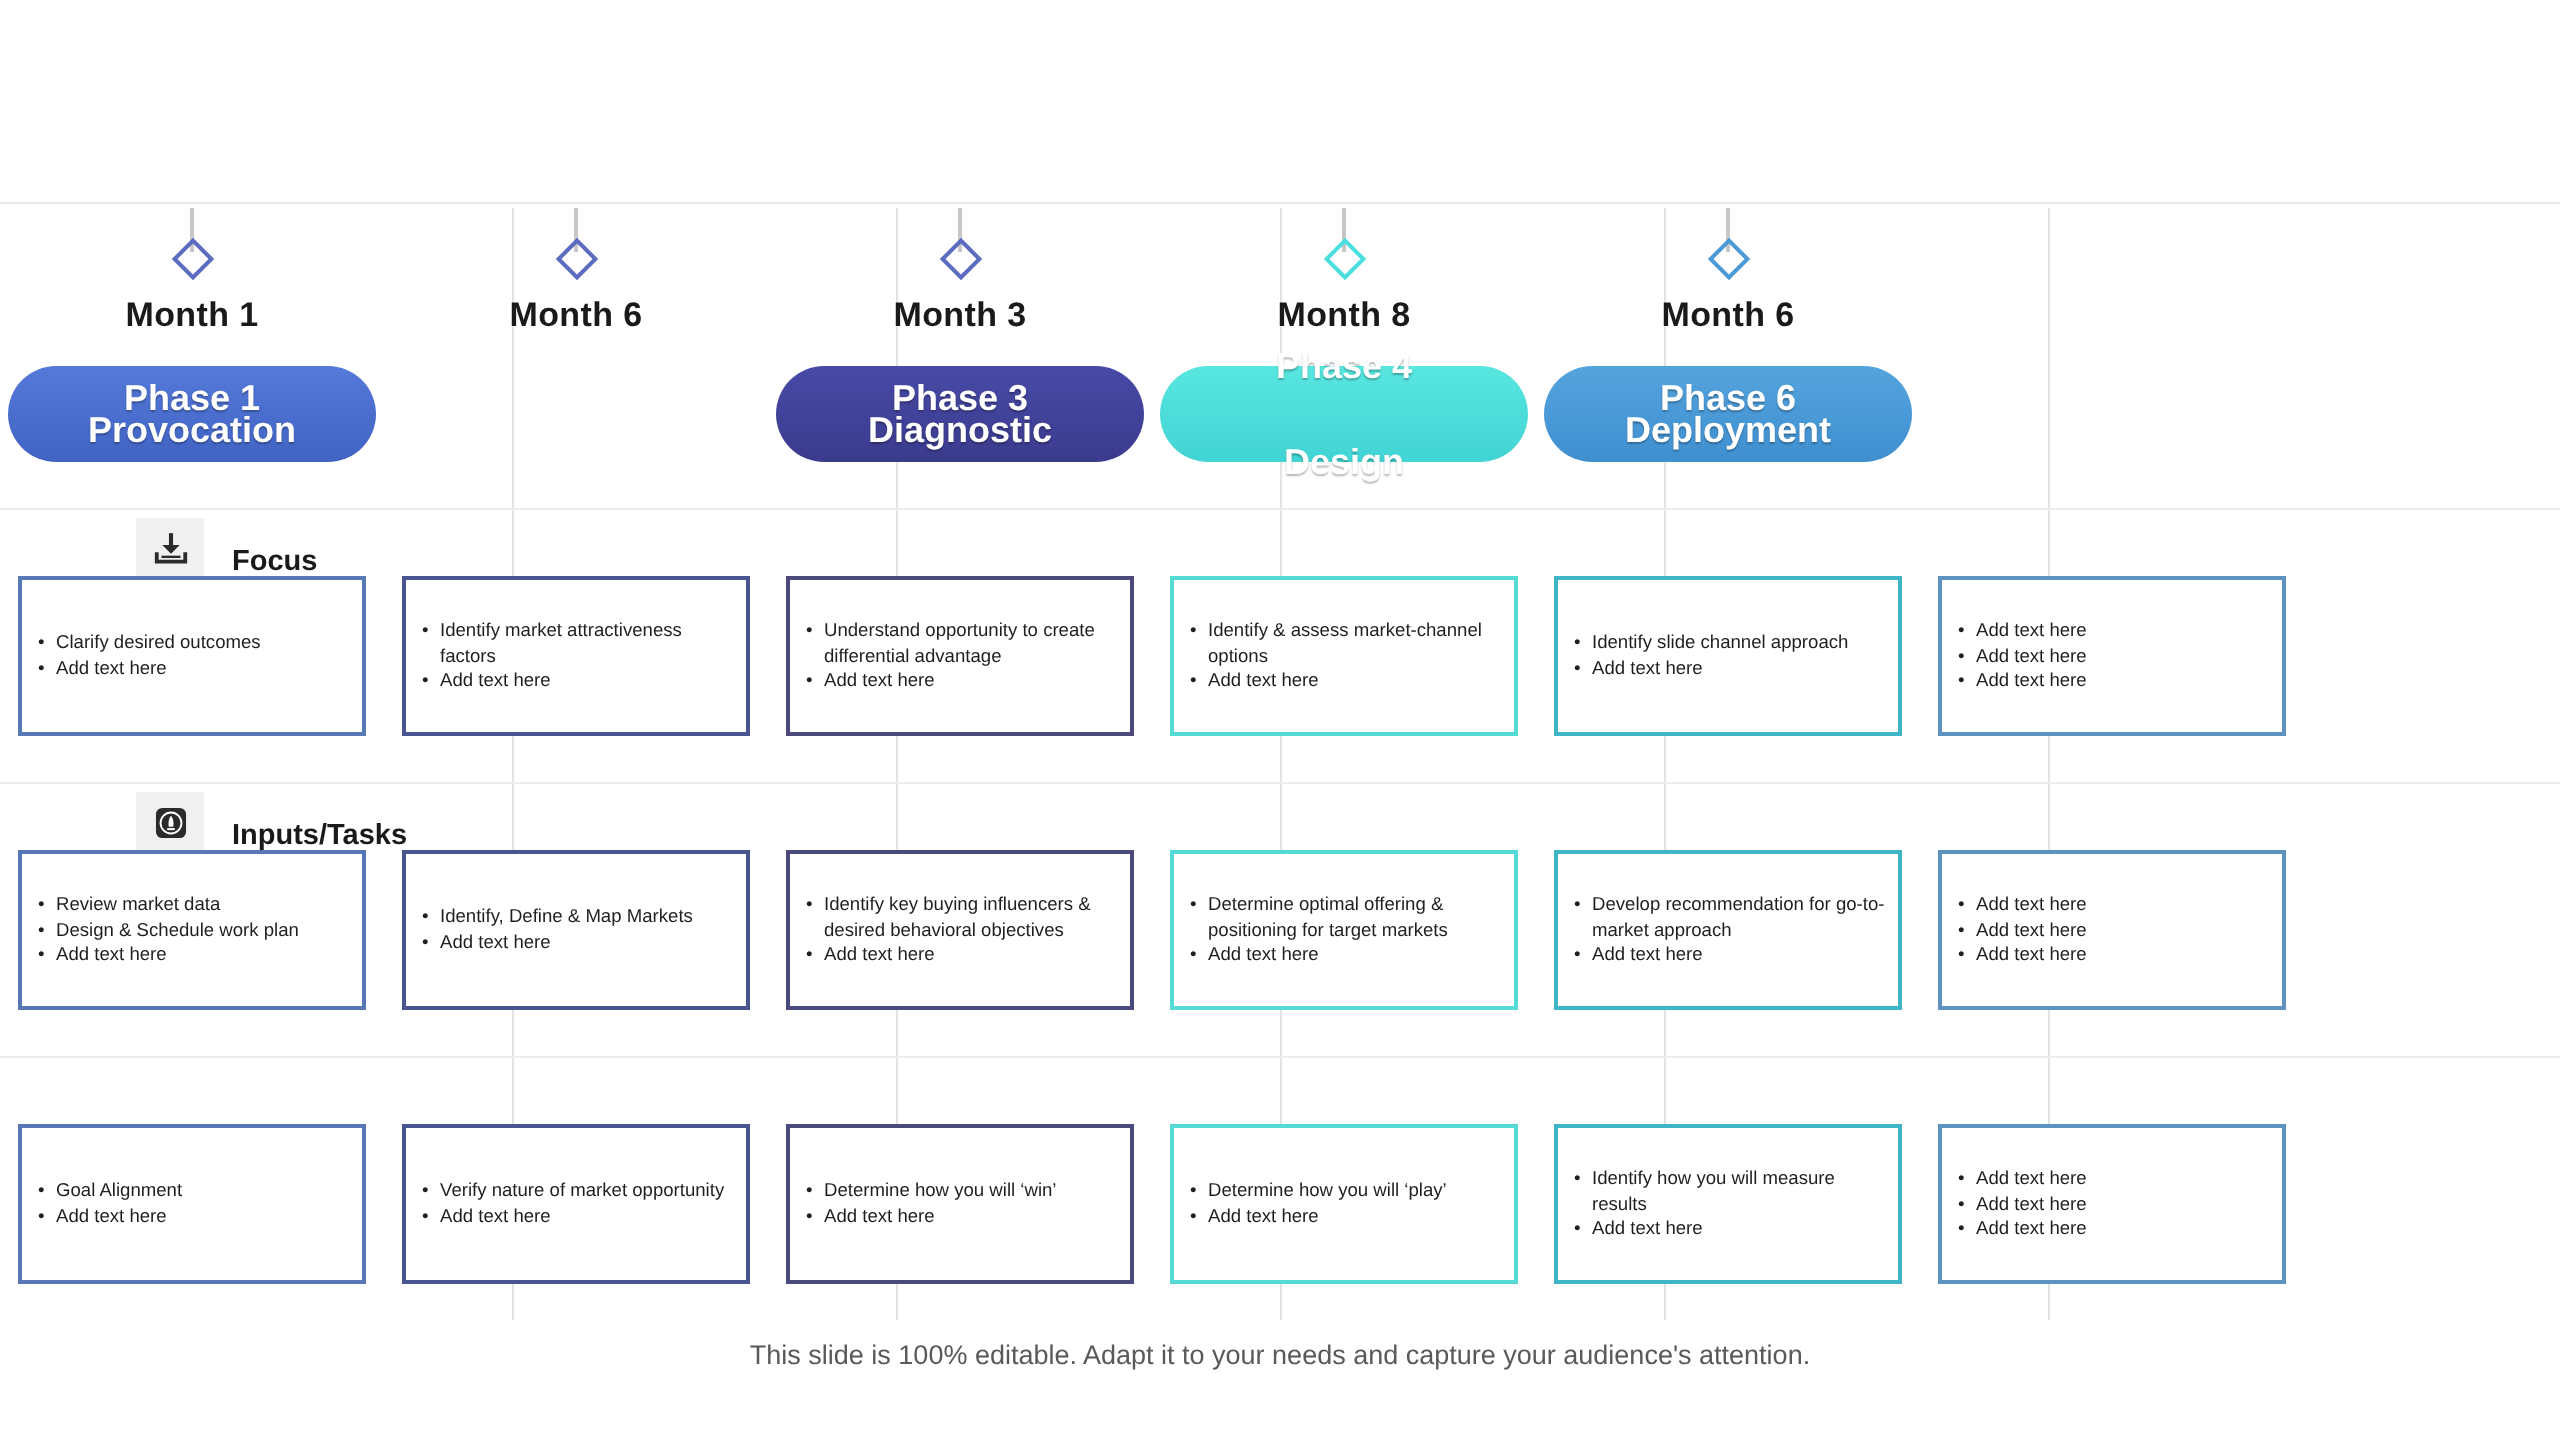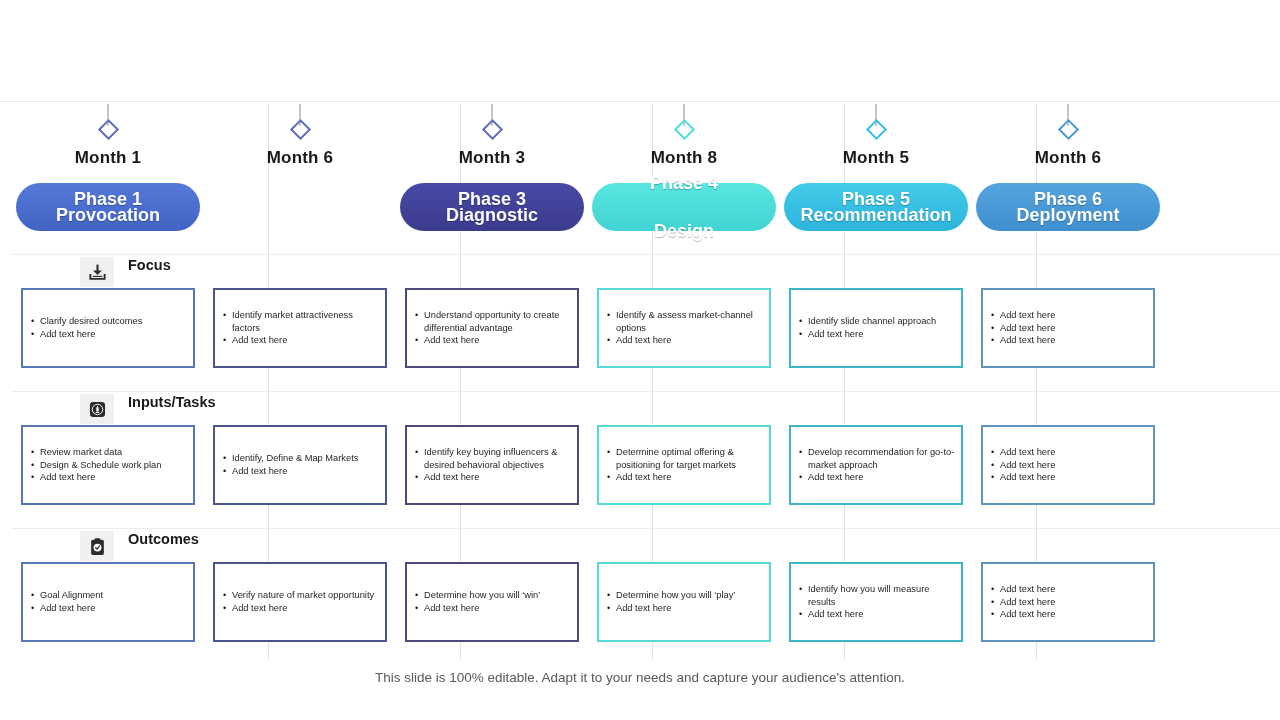--- a/index.html
+++ b/index.html
@@ -39,21 +39,21 @@
     left: 0;
     top: 101px;
     width: 1280px;
     height: 1px;
     background: #e8e8e8;
   }
 
   
   .grid {
     position: absolute;
-    left: 12px;
+    left: 0;
     top: 104px;
     width: 1112px;
     height: 556px;
   }
   .col-dividers {
     position: absolute;
     inset: 0;
     pointer-events: none;
   }
   .col-divider {
@@ -141,21 +141,21 @@
     top: 0;
     width: 1280px;
     height: 1px;
     background: #ededed;
   }
   .band-label {
     position: absolute;
     left: 68px;
     top: 3px;
     display: flex;
-    align-items: flex-start;
+    align-items: flex-end;
     height: 32px;
   }
   .label-chip {
     width: 34px;
     height: 30px;
     background: #f0f0f0;
     display: flex;
     align-items: center;
     justify-content: center;
   }
@@ -266,29 +266,20 @@
       <div class="head-cell">
         <div class="stem"></div>
         <div class="diamond cy"></div>
         <div class="month-label">Month 8</div>
         <div class="pill" style="background:linear-gradient(180deg,#58e6e0,#41d4d4);gap:32px;">
           <span>Phase 4</span>
           <span>Design</span>
         </div>
       </div>
 
-      <div class="head-cell">
-        <div class="stem"></div>
-        <div class="diamond cy2"></div>
-        <div class="month-label">Month 5</div>
-        <div class="pill" style="background:linear-gradient(180deg,#43cbe8,#2cb4dc);">
-          <span>Phase 5</span>
-          <span>Recommendation</span>
-        </div>
-      </div>
 
       <div class="head-cell">
         <div class="stem"></div>
         <div class="diamond bl"></div>
         <div class="month-label">Month 6</div>
         <div class="pill" style="background:linear-gradient(180deg,#55a4de,#3f8fd0);">
           <span>Phase 6</span>
           <span>Deployment</span>
         </div>
       </div>
@@ -496,31 +487,20 @@
                   <span class="txt">Add text here</span>
                 </div>
             </div>
           </div>
 
         </div>
       </div>
 
       <div class="band">
         <div class="band-top-line"></div>
-        <div class="band-label">
-          <div class="label-chip">
-            <svg class="icon-svg" width="19" height="19" viewBox="0 0 24 24" aria-hidden="true">
-              <rect x="8.5" y="1.5" width="7" height="3.4" rx="1.2" fill="#2b2b2b"></rect>
-              <rect x="4" y="3.6" width="16" height="19" rx="2" fill="#2b2b2b"></rect>
-              <circle cx="12" cy="13.4" r="5" fill="#ffffff"></circle>
-              <path d="M9.7 13.6 L11.3 15.2 L14.5 11.3" stroke="#2b2b2b" stroke-width="1.6" fill="none" stroke-linecap="round" stroke-linejoin="round"></path>
-            </svg>
-          </div>
-          <div class="band-name">Outcomes</div>
-        </div>
         <div class="cards">
 
           <div class="card-cell">
             <div class="card" style="border-color:#5878b5;">
               <div class="bullet">
                   <span class="dot">•</span>
                   <span class="txt">Goal Alignment</span>
                 </div>
               <div class="bullet">
                   <span class="dot">•</span>

